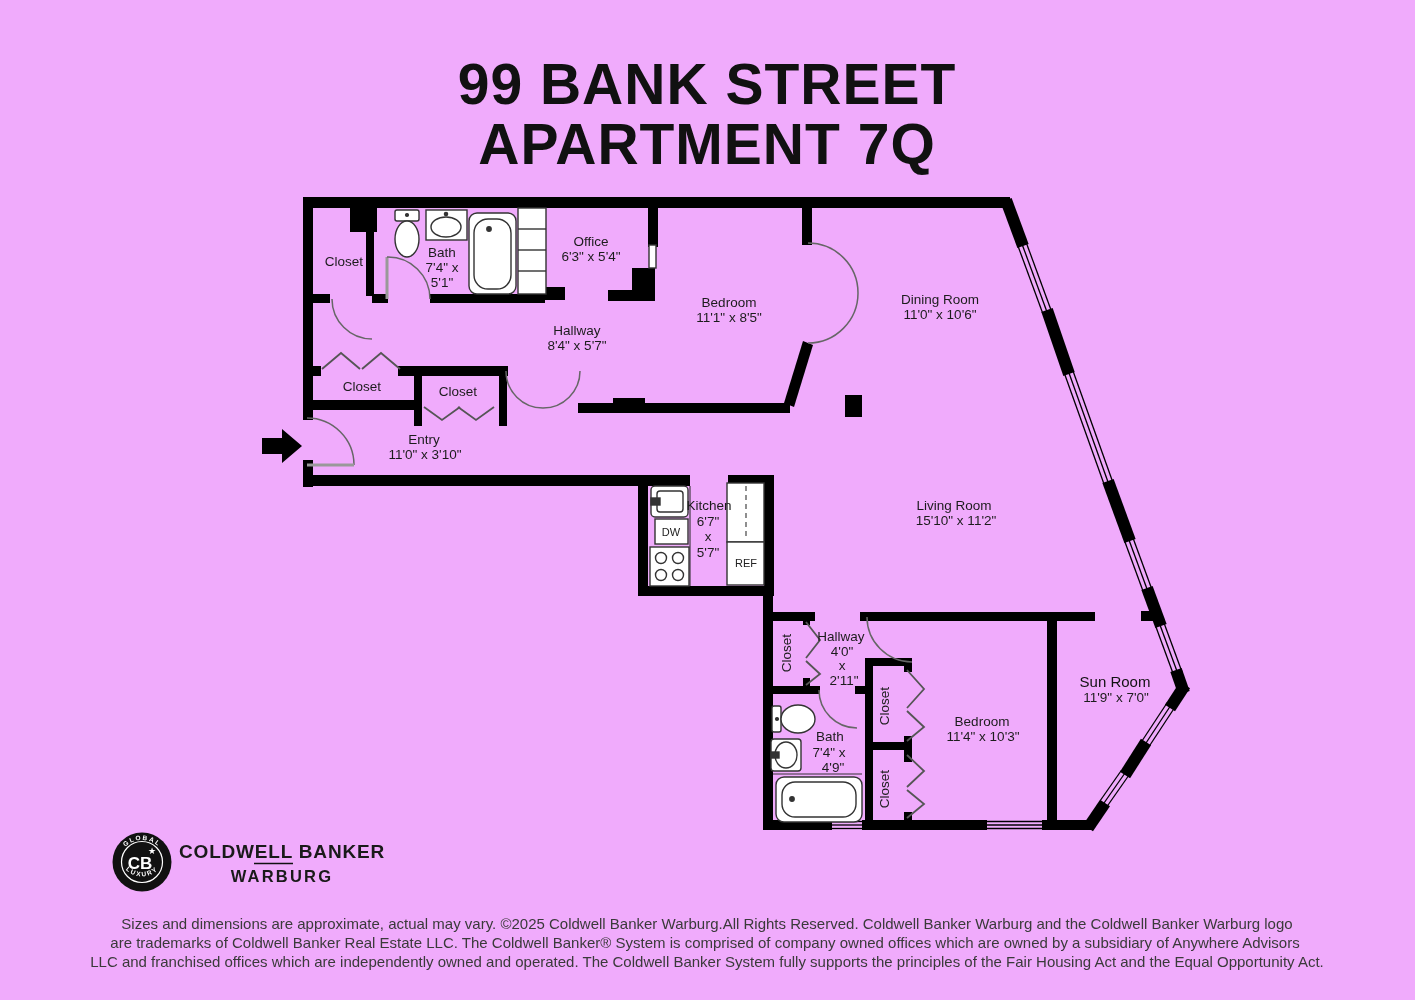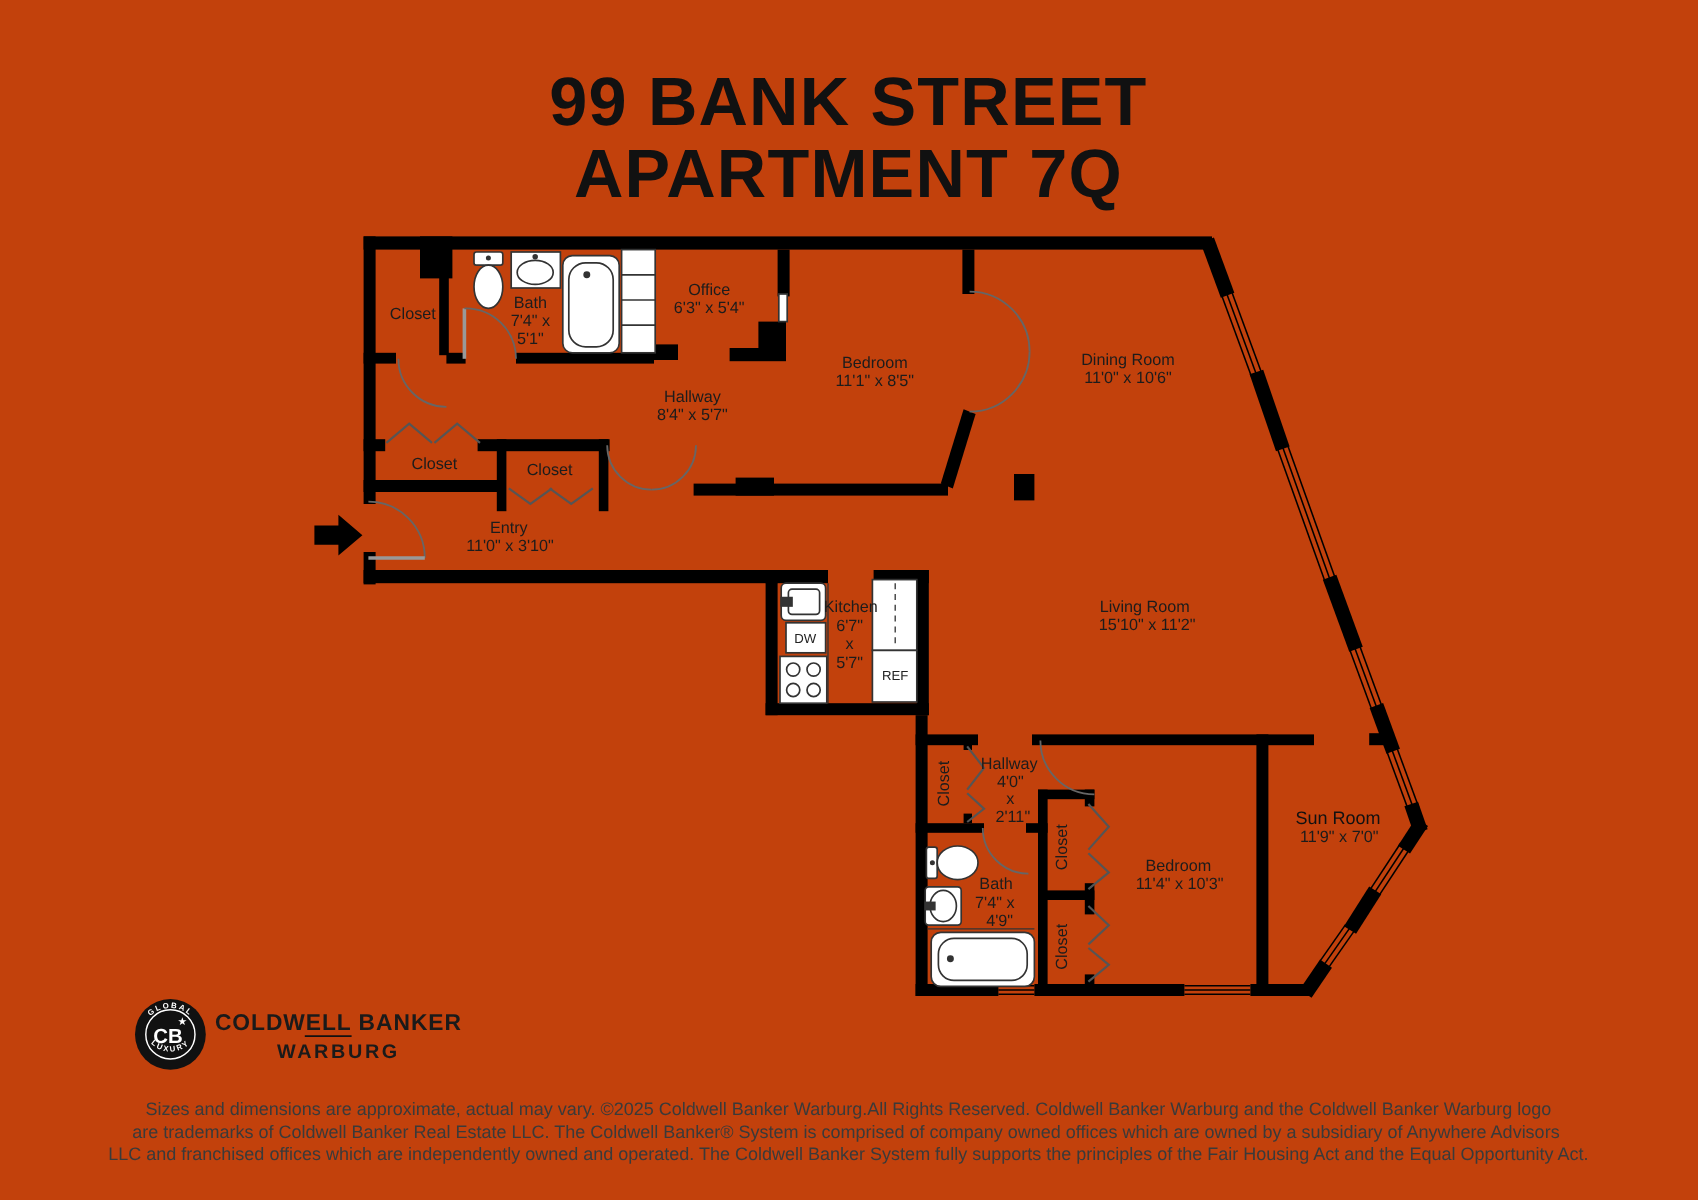--- a/index.html
+++ b/index.html
@@ -1,16 +1,16 @@
 <!DOCTYPE html>
 <html><head>
 <meta charset="utf-8">
 <style>
   html,body{margin:0;padding:0;background:#ffffff;}
-  .page{position:relative;width:1415px;height:1000px;background:#c2410c;overflow:hidden;
+  .page{position:relative;width:1415px;height:1000px;background:#f0abfc;overflow:hidden;
         font-family:"Liberation Sans", sans-serif;}
   svg{display:block;}
   text{font-family:"Liberation Sans", sans-serif;}
   .title-text{font-size:57px;font-weight:bold;letter-spacing:1px;fill:#111111;}
   .room-name{font-size:13.5px;fill:#1c1c1c;}
   .room-dims{font-size:13.5px;fill:#1c1c1c;}
   .sun-name{font-size:15px;fill:#111111;}
   .appliance{font-size:11px;fill:#222222;}
   .disclaimer{font-size:15px;fill:#3a3a3a;}
   .wordmark{font-size:19px;font-weight:bold;letter-spacing:0.8px;fill:#1a1a1a;}

